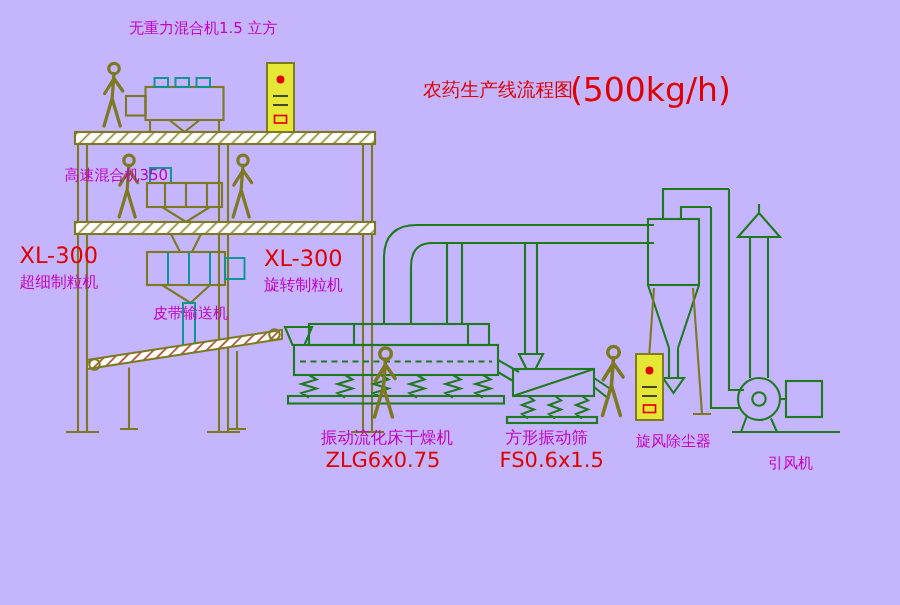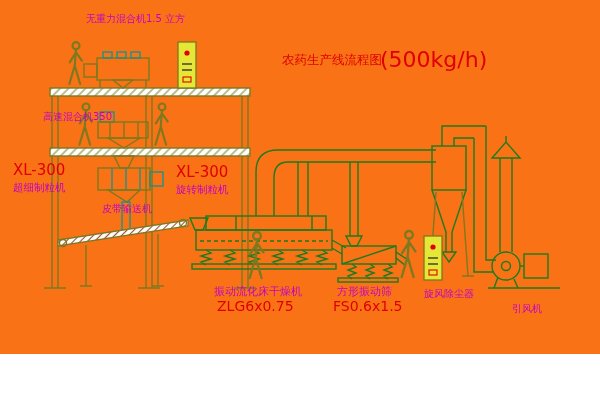--- a/index.html
+++ b/index.html
@@ -1,16 +1,16 @@
 <!DOCTYPE html>
 <html><head>
 <meta charset="utf-8">
 <style>
   html,body{margin:0;padding:0;background:#fff;}
-  .canvas{position:relative;width:600px;height:354px;background:#f97316;overflow:hidden;}
+  .canvas{position:relative;width:600px;height:403px;background:#c4b5fd;overflow:hidden;}
   svg text{font-family:"DejaVu Sans","Liberation Sans",sans-serif;}
   .t-magenta{fill:#c400c4;}
   .t-red{fill:#e00000;}
   .olive-line{stroke:#7c7920;fill:none;stroke-width:1.4;}
   .green-line{stroke:#1f7a1f;fill:none;stroke-width:1.4;}
   .cyan-line{stroke:#0d9494;fill:none;stroke-width:1.3;}
 </style>
 </head>
 <body>
 

